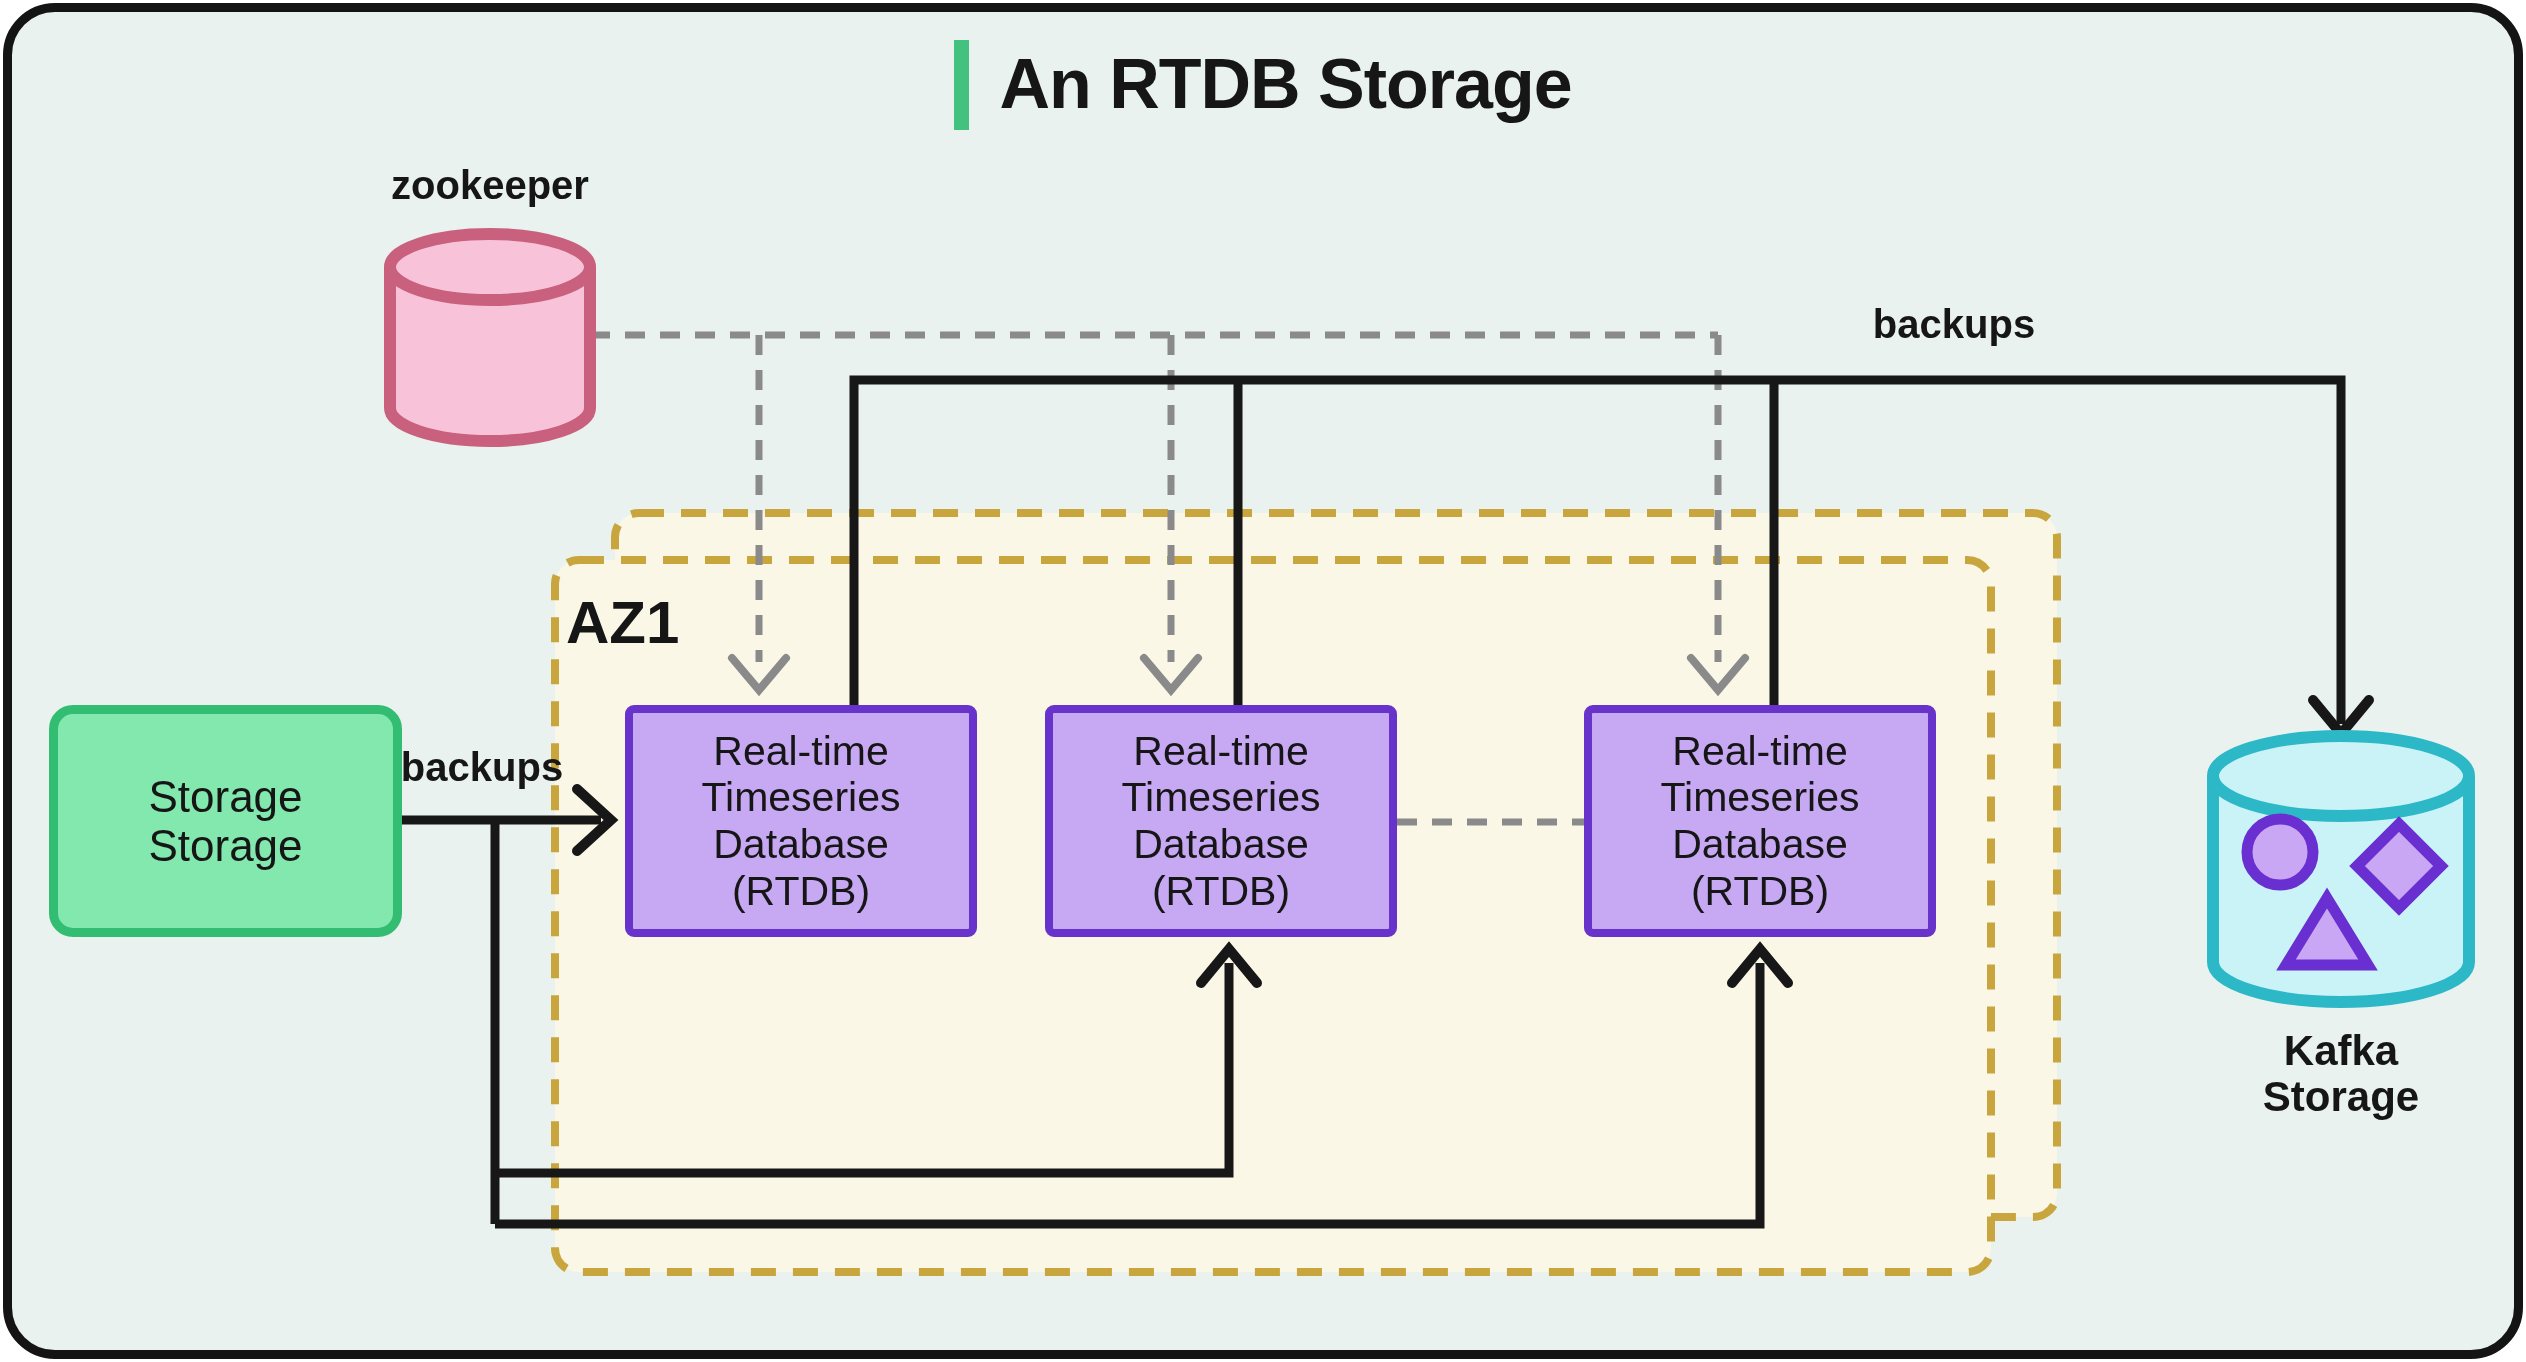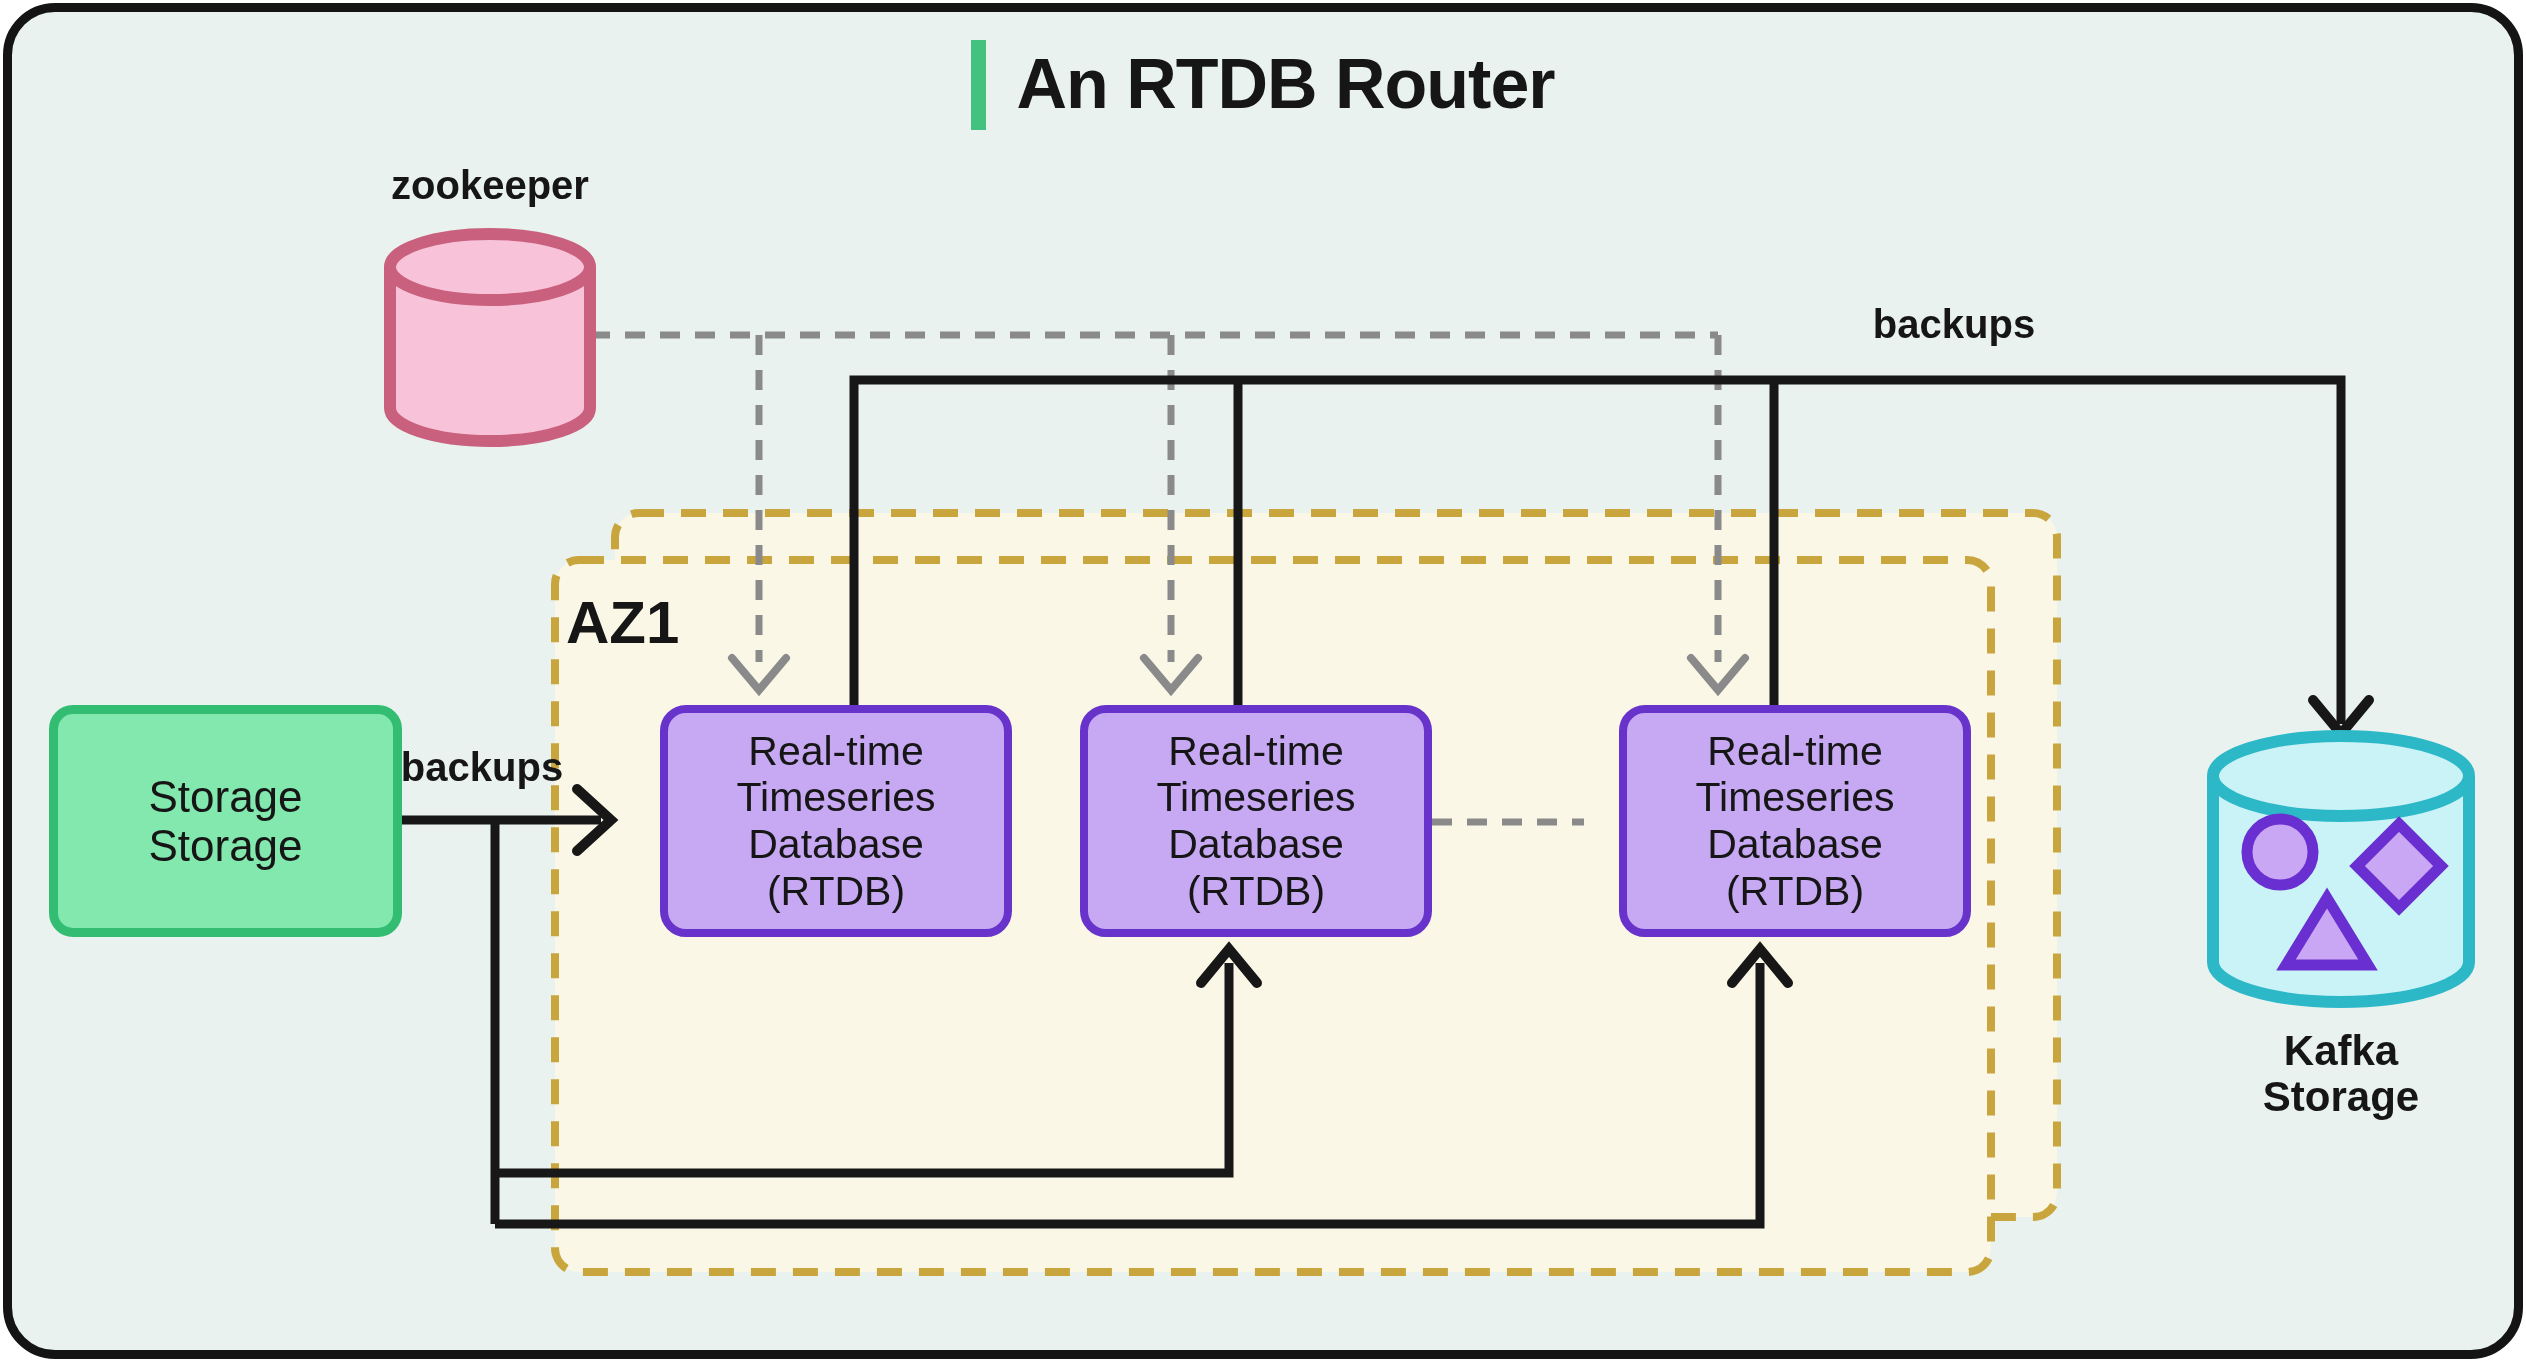--- a/index.html
+++ b/index.html
@@ -71,25 +71,24 @@
     border-radius: 24px;
     font-size: 44px;
     line-height: 1.12;
     font-weight: 500;
   }
   .rtdb-box {
     top: 705px;
     width: 352px; height: 232px;
     background: var(--rtdb-fill, #c7a8f3);
     border: 8px solid var(--rtdb-stroke, #6733cb);
-    border-radius: 26px;
+    border-radius: 9px;
     font-size: 41px;
     line-height: 1.14;
     font-weight: 500;
-    margin-left: 35px;
   }
   .rtdb-1 { left: 625px; }
   .rtdb-2 { left: 1045px; }
   .rtdb-3 { left: 1584px; }
   .az1-label {
     position: absolute;
     left: 566px; top: 588px;
     font-size: 60px;
     font-weight: 800;
     letter-spacing: 0px;
@@ -155,21 +154,21 @@
       <path d="M2213 776 V962 A128 40 0 0 0 2469 962 V776" style="fill:var(--objstore-fill); stroke:var(--objstore-stroke);" stroke-width="12"></path>
       <ellipse cx="2341" cy="776" rx="128" ry="40" style="fill:var(--objstore-fill); stroke:var(--objstore-stroke);" stroke-width="12"></ellipse>
       <circle cx="2280" cy="852" r="33" style="fill:var(--shape-fill); stroke:var(--shape-stroke);" stroke-width="11"></circle>
       <path d="M2399 824 L2441 866 L2399 908 L2357 866 Z" style="fill:var(--shape-fill); stroke:var(--shape-stroke);" stroke-width="11"></path>
       <path d="M2327 898 L2368 965 L2286 965 Z" style="fill:var(--shape-fill); stroke:var(--shape-stroke);" stroke-width="11"></path>
     </g>
   </svg>
 
   <div class="title-row">
     <div class="title-bar"></div>
-    <div class="title-text">An RTDB Router</div>
+    <div class="title-text">An RTDB Storage</div>
   </div>
 
   <div class="label zk-label">zookeeper</div>
 
 
   <div class="node-box router-box">
     <div>Storage</div>
     <div>Storage</div>
   </div>
 

